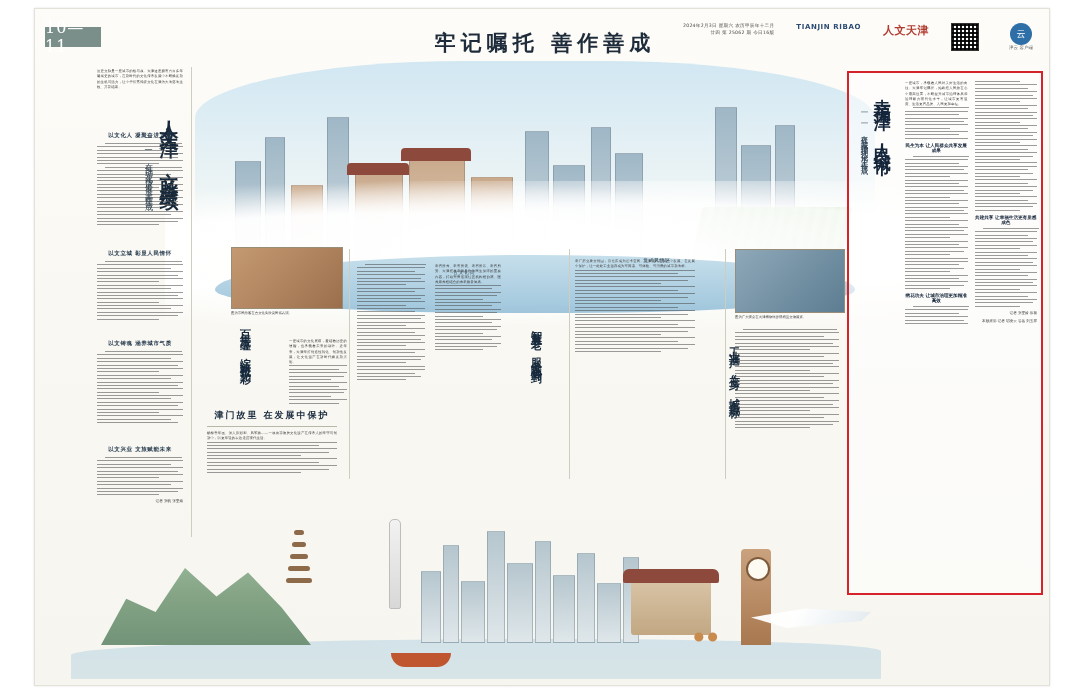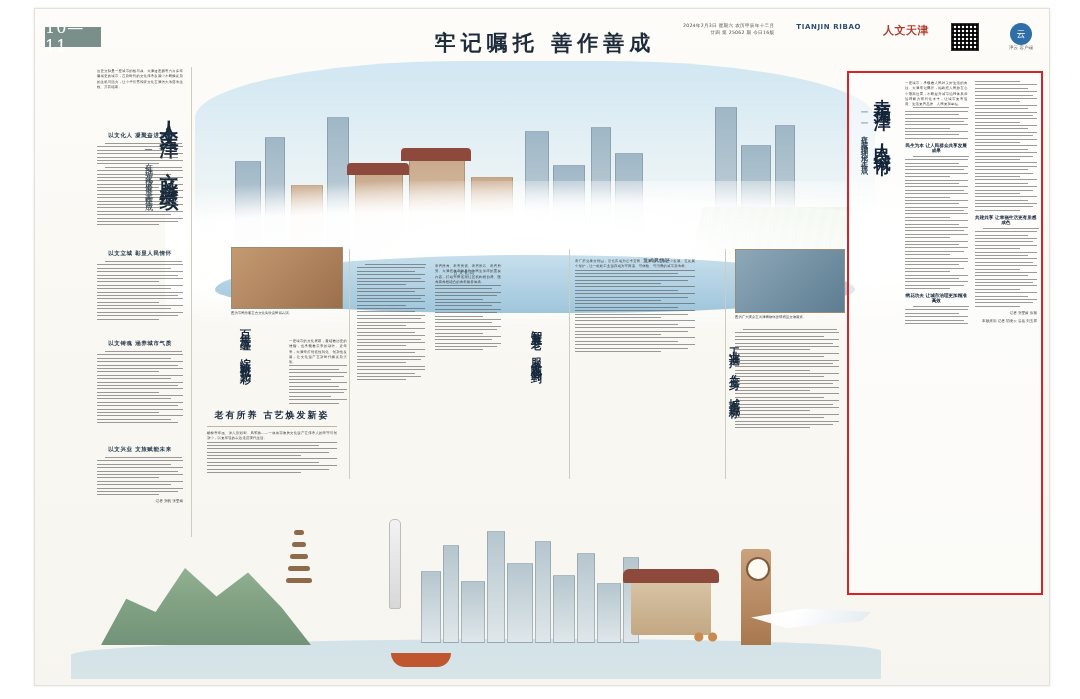--- a/index.html
+++ b/index.html
@@ -667,21 +667,21 @@
           <div class="ln s1"></div>
           <div class="ln"></div>
           <div class="ln s3"></div>
           <div class="ln s2"></div>
         <div class="ln"></div>
           <div class="ln s1"></div>
       </div>
     </div>
 
     <div class="col" style="left:172px;top:400px;width:130px;">
-      <div style="font-size:9px;font-weight:bold;color:#17293c;font-family:'DejaVu Serif','Liberation Serif',serif;letter-spacing:2px;text-align:center;">老有所养 古艺焕发新姿</div>
+      <div style="font-size:9px;font-weight:bold;color:#17293c;font-family:'DejaVu Serif','Liberation Serif',serif;letter-spacing:2px;text-align:center;">津门故里 在发展中保护</div>
       <div class="rule"></div>
       <div class="micro">杨柳青年画、泥人张彩塑、风筝魏……一项项非物质文化遗产在传承人的坚守与创新中，以更年轻的表达走进现代生活。</div>
       <div class="body-lines">
         <div class="ln"></div>
           <div class="ln s1"></div>
           <div class="ln"></div>
           <div class="ln s3"></div>
           <div class="ln s2"></div>
         <div class="ln"></div>
           <div class="ln s1"></div>

